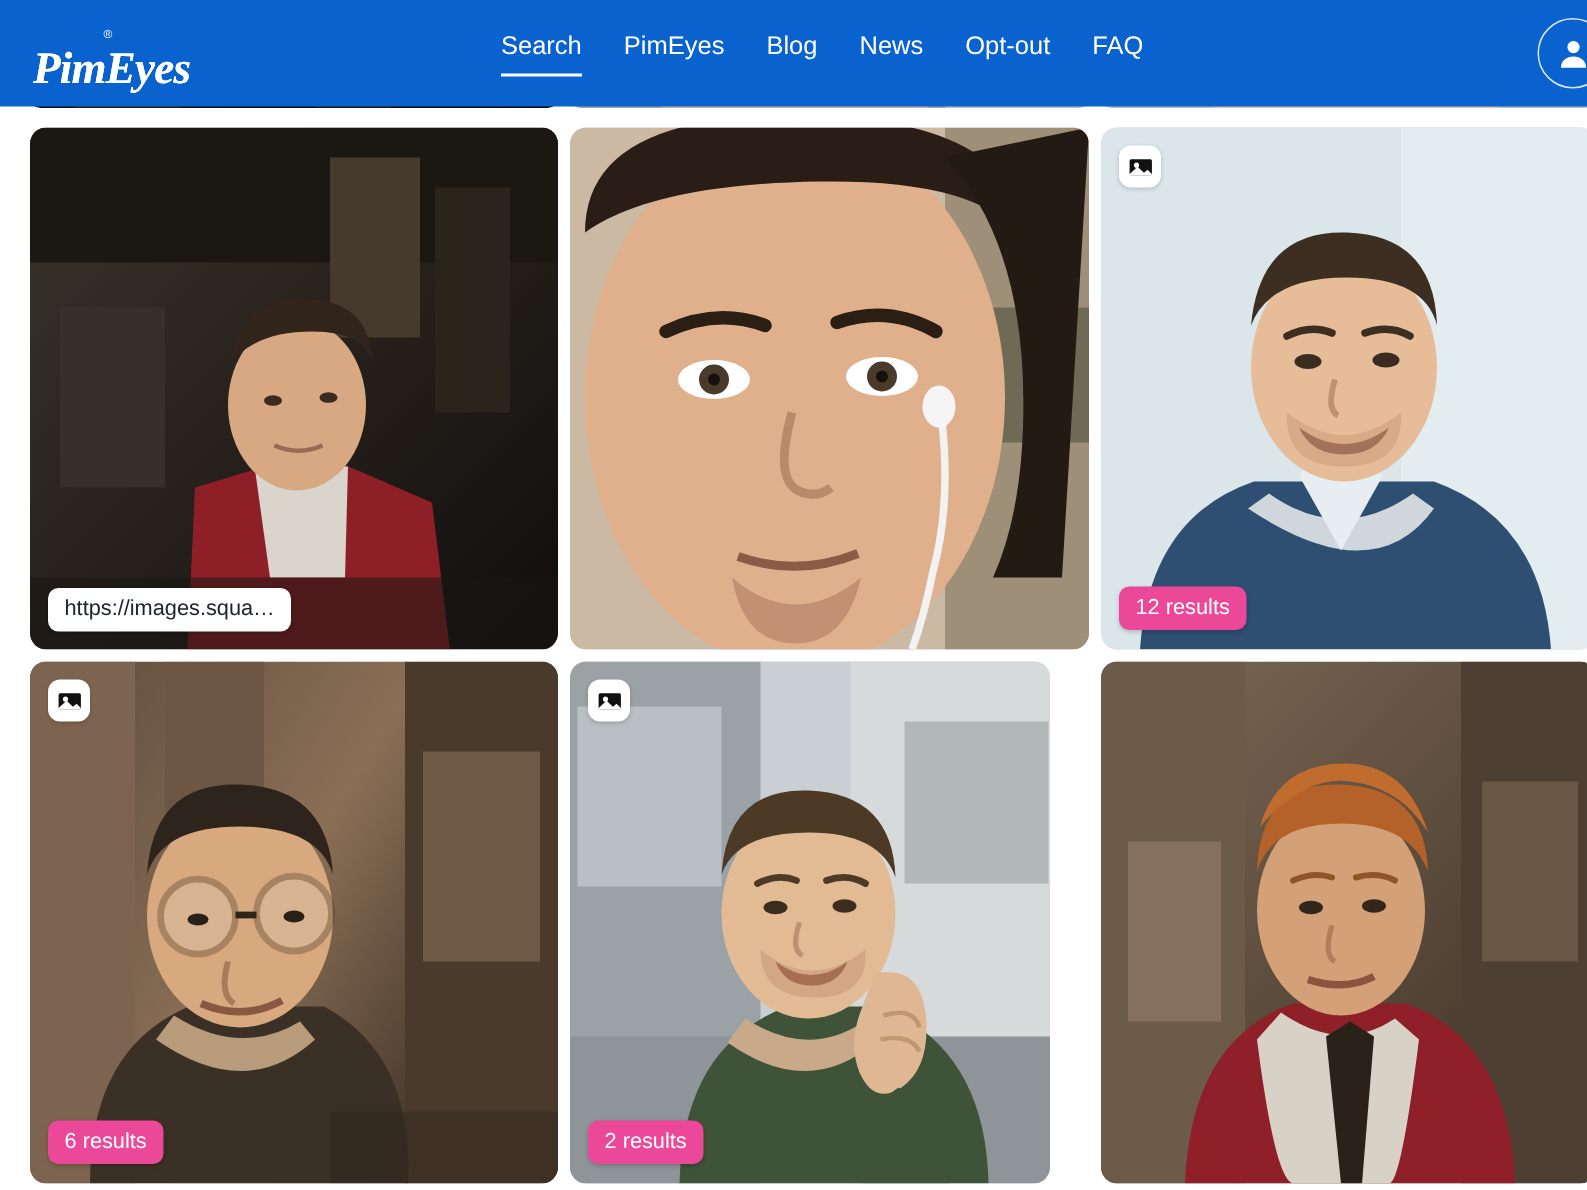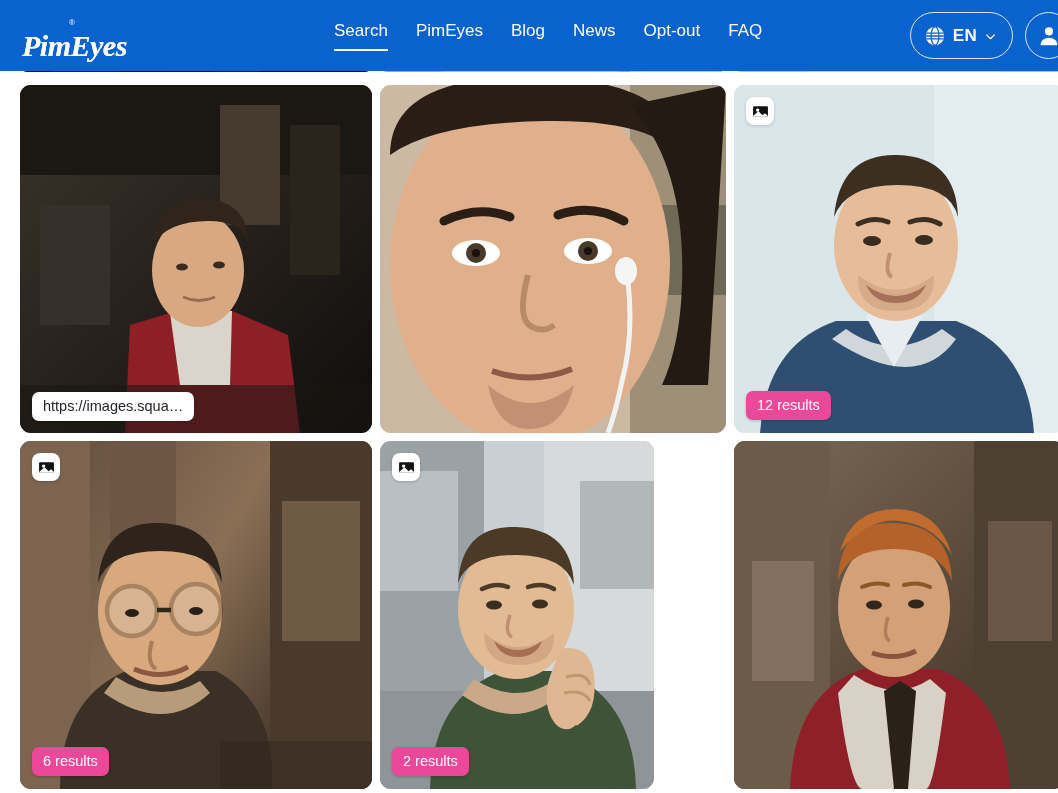--- a/index.html
+++ b/index.html
@@ -347,21 +347,21 @@
     <div class="img-flag">
       <svg viewBox="0 0 24 24">
         <path d="M3 4.5h18a1.5 1.5 0 0 1 1.5 1.5v12a1.5 1.5 0 0 1-1.5 1.5H3A1.5 1.5 0 0 1 1.5 18V6A1.5 1.5 0 0 1 3 4.5z" fill="#111"></path>
         <circle cx="8" cy="10" r="2.4" fill="#fff"></circle>
         <path d="M1.5 18.3L9 11.6l6 5.6 3.4-2.8 4.1 3.9V18a1.5 1.5 0 0 1-1.5 1.5H3A1.5 1.5 0 0 1 1.5 18z" fill="#fff"></path>
       </svg>
     </div>
     <div class="results-badge">6 results</div>
   </div>
 
-  <div class="card" style="left:380px; top:441px; width:274px; height:348px;">
+  <div class="card" style="left:380px; top:441px; width:320px; height:348px;">
     <svg class="thumb" viewBox="0 0 346 348" preserveAspectRatio="xMidYMid slice">
       <rect width="346" height="348" fill="#c9cfd2"></rect>
       <rect x="0" y="0" width="140" height="348" fill="#9aa2a6"></rect>
       <rect x="18" y="30" width="96" height="120" fill="#b9bfc2"></rect>
       <rect x="200" y="0" width="146" height="348" fill="#d6dadb"></rect>
       <rect x="236" y="40" width="96" height="108" fill="#b2b7b8"></rect>
       <rect x="0" y="250" width="346" height="98" fill="#8e9497"></rect>
 
       <path d="M86 348 q2 -92 72 -118 l62 0 q70 28 72 118 Z" fill="#3e5338"></path>
       <path d="M130 238 q40 26 76 4 l10 12 q-44 38 -98 0 Z" fill="#caa98a"></path>
@@ -433,33 +433,20 @@
     <span class="nav-item active">Search</span>
     <span class="nav-item">PimEyes</span>
     <span class="nav-item">Blog</span>
     <span class="nav-item">News</span>
     <span class="nav-item">Opt-out</span>
     <span class="nav-item">FAQ</span>
   </nav>
 
   <div class="header-right">
 
-    <div class="lang-btn">
-      <svg class="globe-icon" viewBox="0 0 24 24">
-        <circle cx="12" cy="12" r="10" fill="#fff"></circle>
-        <g stroke="#0a62cf" stroke-width="1.4" fill="none">
-          <ellipse cx="12" cy="12" rx="4.3" ry="10"></ellipse>
-          <path d="M2.4 8.8h19.2M2.4 15.2h19.2M2 12h20"></path>
-        </g>
-      </svg>
-      <span class="lang-label">EN</span>
-      <svg class="chev" viewBox="0 0 24 24">
-        <path d="M5 9l7 7 7-7" stroke="#ffffff" stroke-width="2.4" fill="none" stroke-linecap="round" stroke-linejoin="round"></path>
-      </svg>
-    </div>
 
     <div class="avatar-btn">
       <svg class="avatar-icon" viewBox="0 0 24 24">
         <circle cx="12" cy="7.4" r="4.1" fill="#ffffff"></circle>
         <path d="M3.6 21.2c0-4.7 3.8-7.5 8.4-7.5s8.4 2.8 8.4 7.5z" fill="#ffffff"></path>
       </svg>
     </div>
 
   </div>
 </div>

